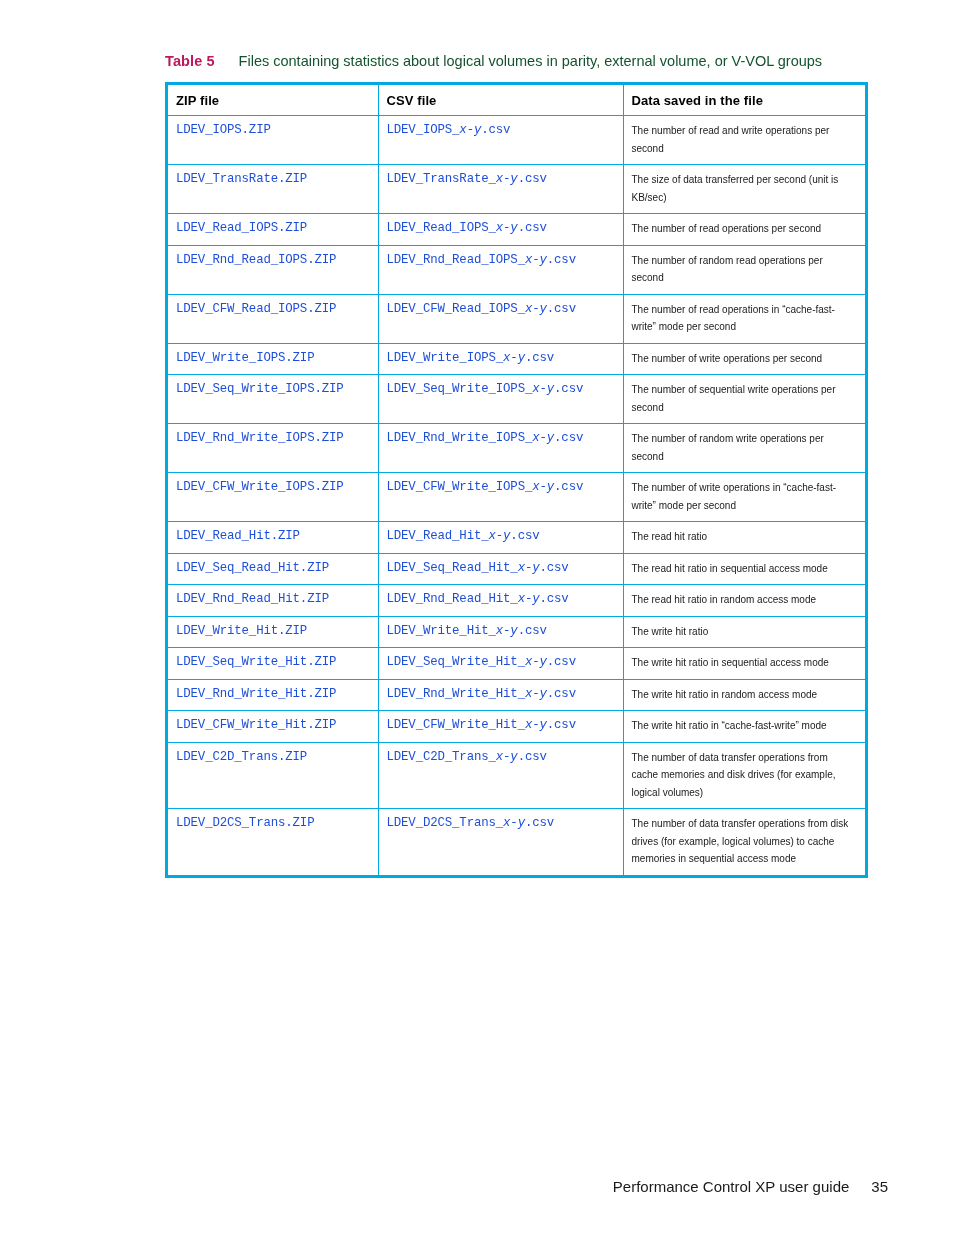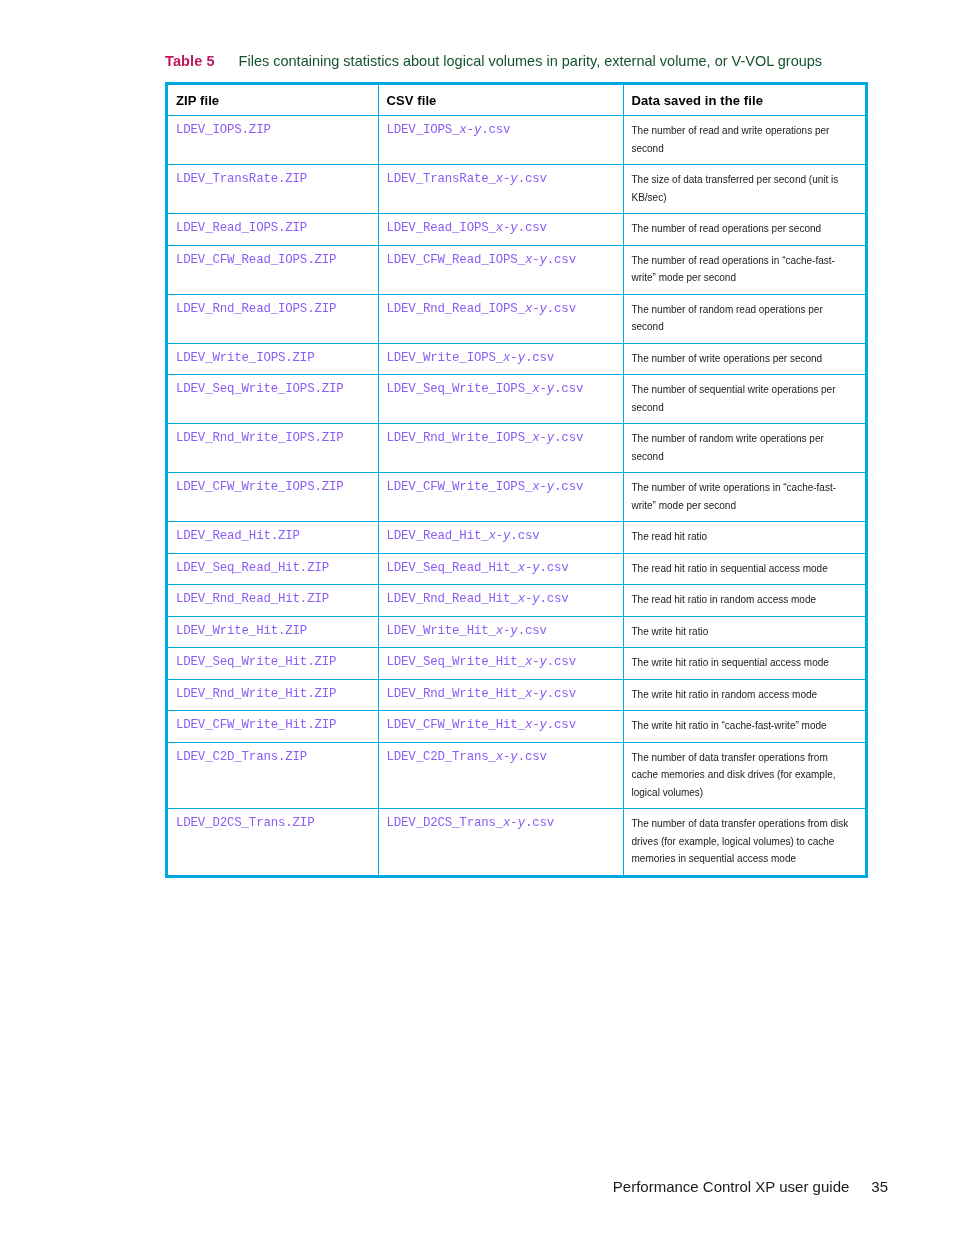--- a/index.html
+++ b/index.html
@@ -83,21 +83,21 @@
     letter-spacing: 0.1px;
     padding-top: 8px;
     color: #000;
   }
 
   .mono {
     font-family: "Liberation Mono", "DejaVu Sans Mono", monospace;
     font-size: 12.4px;
     line-height: 17px;
     letter-spacing: -0.15px;
-    color: #8b5cf6;
+    color: #1d4ed8;
     white-space: nowrap;
   }
   .mono i {
     font-style: italic;
   }
   .desc {
     font-size: 10px;
     line-height: 17.5px;
     color: #1a1a1a;
   }
@@ -152,30 +152,30 @@
             <td class="cell-zip mono">LDEV_TransRate.ZIP</td>
             <td class="cell-csv mono"><span>LDEV_TransRate_</span><i>x-y</i><span>.csv</span></td>
             <td class="cell-desc desc">The size of data transferred per second (unit is KB/sec)</td>
           </tr>
           <tr>
             <td class="cell-zip mono">LDEV_Read_IOPS.ZIP</td>
             <td class="cell-csv mono"><span>LDEV_Read_IOPS_</span><i>x-y</i><span>.csv</span></td>
             <td class="cell-desc desc">The number of read operations per second</td>
           </tr>
           <tr>
+            <td class="cell-zip mono">LDEV_Rnd_Read_IOPS.ZIP</td>
+            <td class="cell-csv mono"><span>LDEV_Rnd_Read_IOPS_</span><i>x-y</i><span>.csv</span></td>
+            <td class="cell-desc desc">The number of random read operations per second</td>
+          </tr>
+          <tr>
             <td class="cell-zip mono">LDEV_CFW_Read_IOPS.ZIP</td>
             <td class="cell-csv mono"><span>LDEV_CFW_Read_IOPS_</span><i>x-y</i><span>.csv</span></td>
             <td class="cell-desc desc">The number of read operations in “cache-fast-write” mode per second</td>
           </tr>
           <tr>
-            <td class="cell-zip mono">LDEV_Rnd_Read_IOPS.ZIP</td>
-            <td class="cell-csv mono"><span>LDEV_Rnd_Read_IOPS_</span><i>x-y</i><span>.csv</span></td>
-            <td class="cell-desc desc">The number of random read operations per second</td>
-          </tr>
-          <tr>
             <td class="cell-zip mono">LDEV_Write_IOPS.ZIP</td>
             <td class="cell-csv mono"><span>LDEV_Write_IOPS_</span><i>x-y</i><span>.csv</span></td>
             <td class="cell-desc desc">The number of write operations per second</td>
           </tr>
           <tr>
             <td class="cell-zip mono">LDEV_Seq_Write_IOPS.ZIP</td>
             <td class="cell-csv mono"><span>LDEV_Seq_Write_IOPS_</span><i>x-y</i><span>.csv</span></td>
             <td class="cell-desc desc">The number of sequential write operations per second</td>
           </tr>
           <tr>

